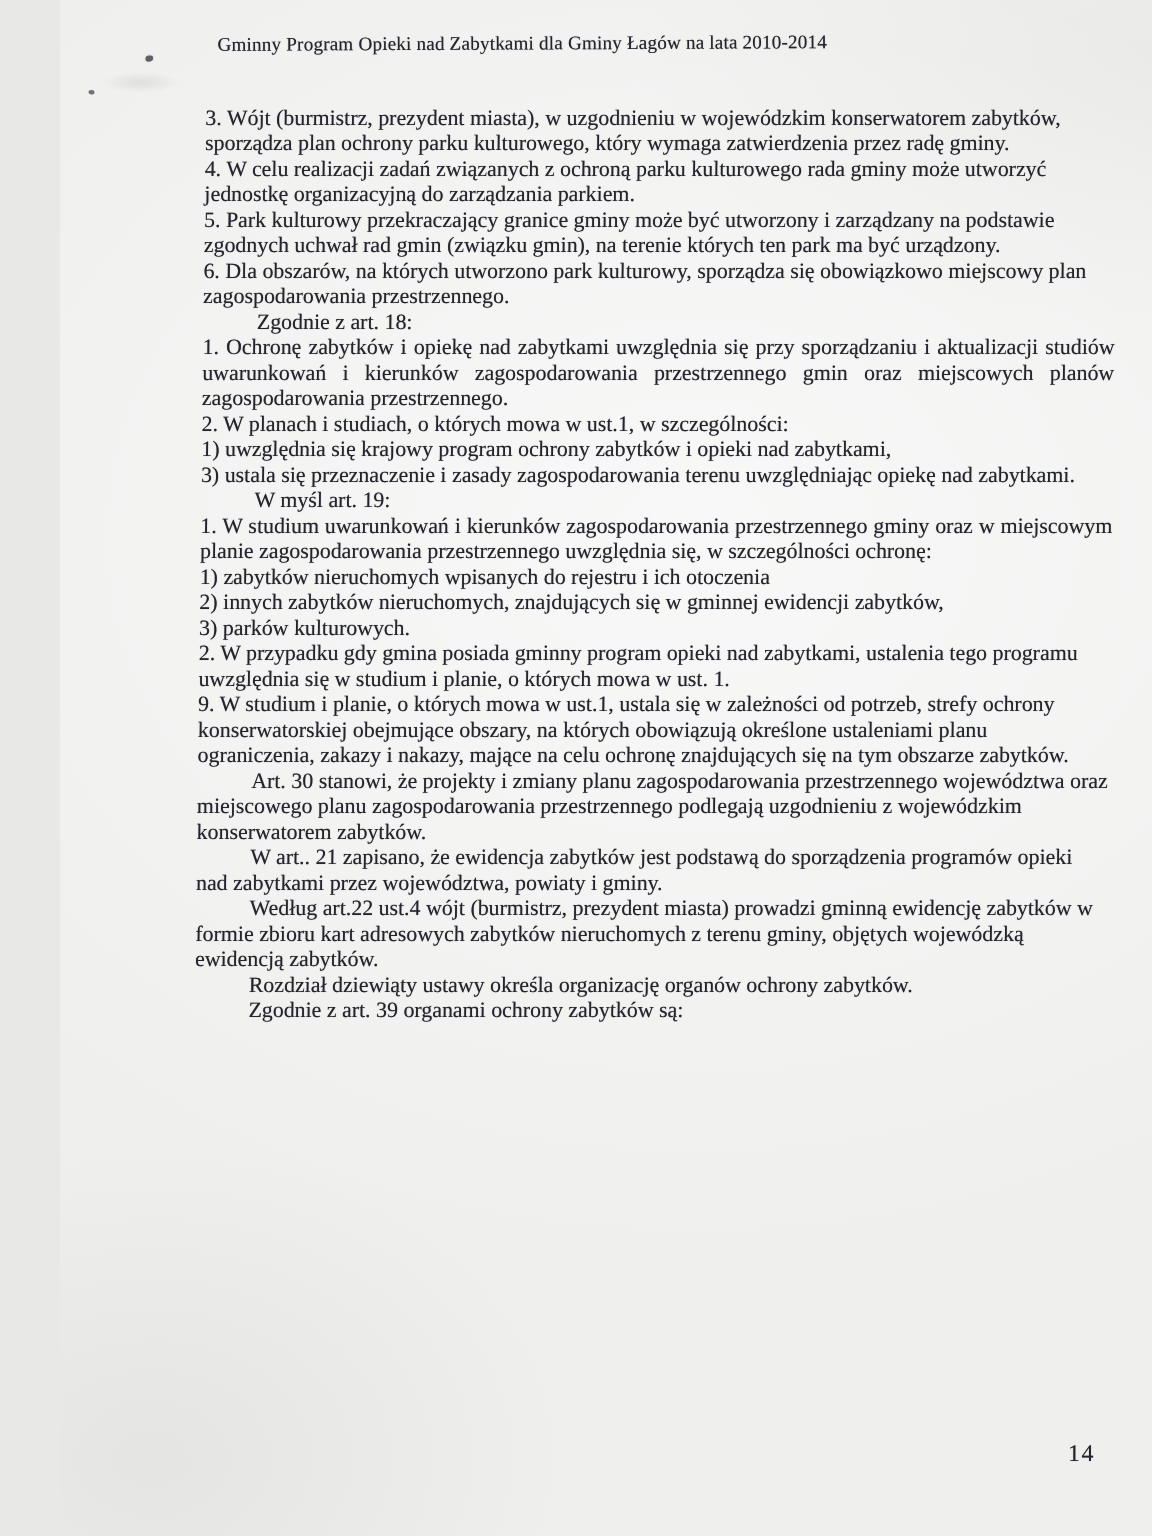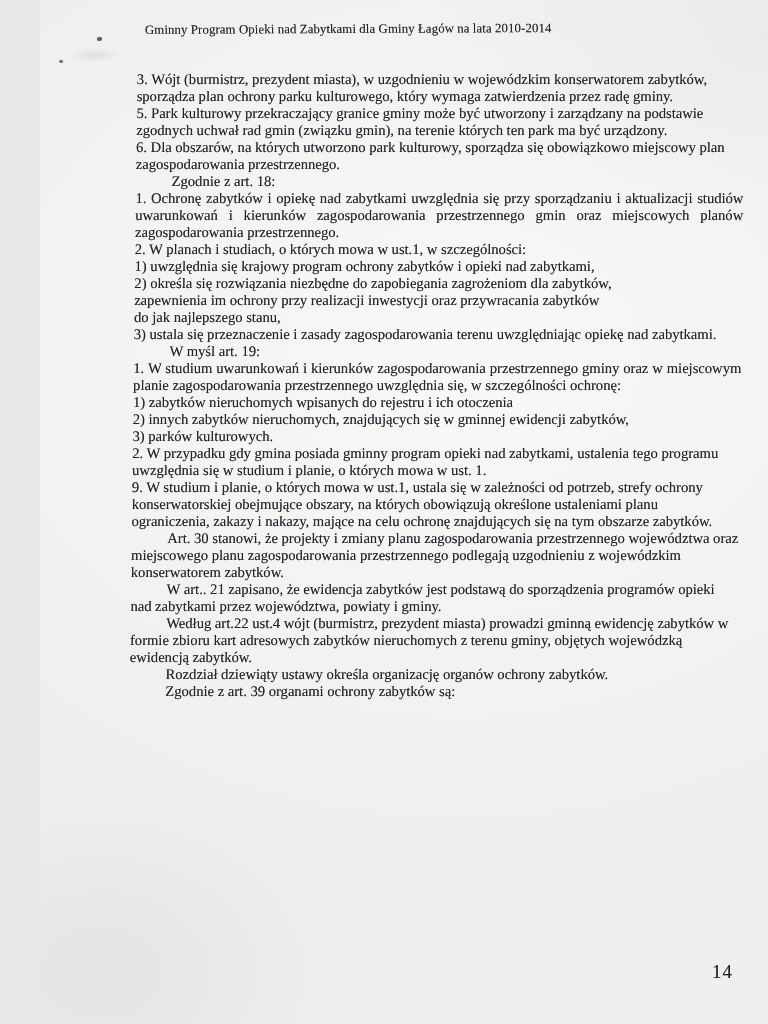--- a/index.html
+++ b/index.html
@@ -47,21 +47,21 @@
     padding: 0;
   }
   .indent { text-indent: 36px; }
   .justify { text-align: justify; }
   .gap { margin-top: 25px; }
   .prelines { white-space: pre-line; }
   .page-number {
     position: absolute;
     left: 672px;
     top: 961px;
-    font-size: 19px;
+    font-size: 16px;
     letter-spacing: 1px;
     text-shadow: 0 0 0.6px rgba(40,40,52,0.5);
   }
   .speck {
     position: absolute;
     background: #46464e;
     opacity: 0.85;
   }
   .speck-1 {
     left: 57px; top: 37px;
@@ -90,30 +90,28 @@
 
   <div class="crease"></div>
   <div class="speck speck-1"></div>
   <div class="speck speck-2"></div>
 
   <div class="scan-header">Gminny Program Opieki nad Zabytkami dla Gminy Łagów na lata 2010-2014</div>
 
   <div class="content">
 
     <p>3. Wójt (burmistrz, prezydent miasta), w uzgodnieniu w wojewódzkim konserwatorem zabytków, sporządza plan ochrony parku kulturowego, który wymaga zatwierdzenia przez radę gminy.</p>
+    <p>4. W celu realizacji zadań związanych z ochroną parku kulturowego rada gminy może utworzyć jednostkę organizacyjną do zarządzania parkiem.</p>
     <p>5. Park kulturowy przekraczający granice gminy może być utworzony i zarządzany na podstawie zgodnych uchwał rad gmin (związku gmin), na terenie których ten park ma być urządzony.</p>
     <p>6. Dla obszarów, na których utworzono park kulturowy, sporządza się obowiązkowo miejscowy plan zagospodarowania przestrzennego.</p>
 
     <p class="indent gap">Zgodnie z art. 18:</p>
     <p class="justify">1. Ochronę zabytków i opiekę nad zabytkami uwzględnia się przy sporządzaniu i aktualizacji studiów uwarunkowań i kierunków zagospodarowania przestrzennego gmin oraz miejscowych planów zagospodarowania przestrzennego.</p>
     <p>2. W planach i studiach, o których mowa w ust.1, w szczególności:</p>
     <p>1) uwzględnia się krajowy program ochrony zabytków i opieki nad zabytkami,</p>
-    <p class="prelines">2) określa się rozwiązania niezbędne do zapobiegania zagrożeniom dla zabytków,
-zapewnienia im ochrony przy realizacji inwestycji oraz przywracania zabytków
-do jak najlepszego stanu,</p>
     <p class="justify">3) ustala się przeznaczenie i zasady zagospodarowania terenu uwzględniając opiekę nad zabytkami.</p>
 
     <p class="indent gap">W myśl art. 19:</p>
     <p class="justify">1. W studium uwarunkowań i kierunków zagospodarowania przestrzennego gminy oraz w miejscowym planie zagospodarowania przestrzennego uwzględnia się, w szczególności ochronę:</p>
     <p>1) zabytków nieruchomych wpisanych do rejestru i ich otoczenia</p>
     <p>2) innych zabytków nieruchomych, znajdujących się w gminnej ewidencji zabytków,</p>
     <p>3) parków kulturowych.</p>
     <p>2. W przypadku gdy gmina posiada gminny program opieki nad zabytkami, ustalenia tego programu uwzględnia się w studium i planie, o których mowa w ust. 1.</p>
     <p>9. W studium i planie, o których mowa w ust.1, ustala się w zależności od potrzeb, strefy ochrony konserwatorskiej obejmujące obszary, na których obowiązują określone ustaleniami planu ograniczenia, zakazy i nakazy, mające na celu ochronę znajdujących się na tym obszarze zabytków.</p>
 

